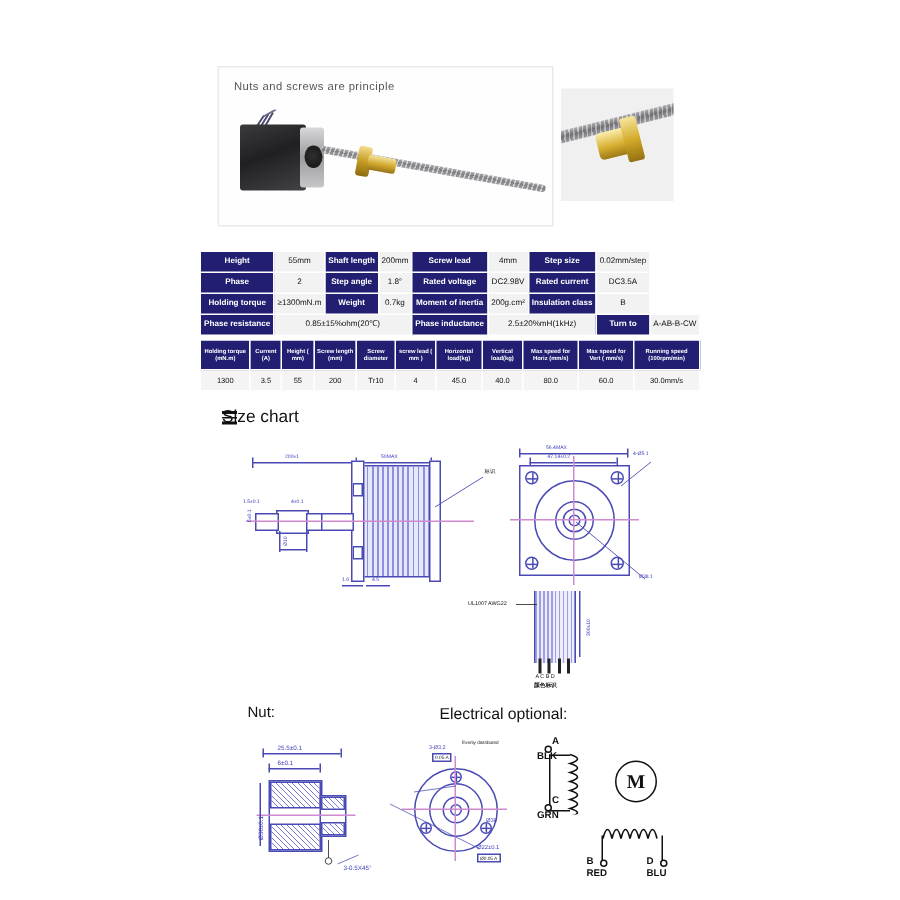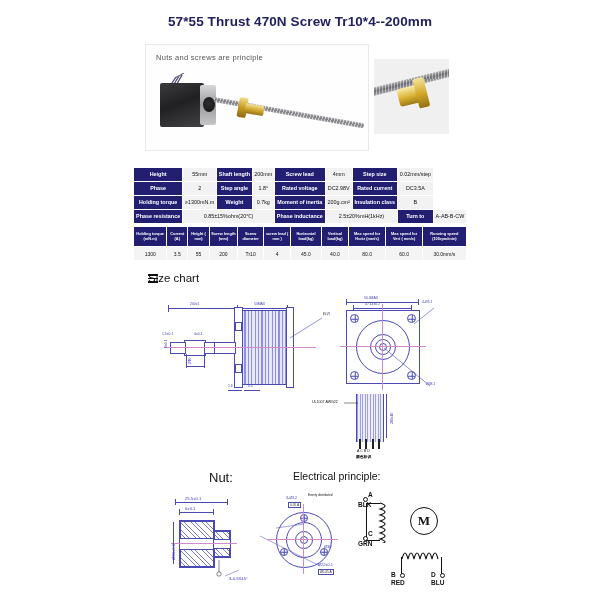--- a/index.html
+++ b/index.html
@@ -164,21 +164,21 @@
     background:#4a4ab5;transform:translateY(-50%);
   }
   .cable{
     position:absolute;left:196px;top:98px;width:26px;height:48px;
     background:repeating-linear-gradient(90deg,#9e9ee6 0 1px,#eeeefb 1px 2.6px);
     border-left:.6px solid #4a4ab5;border-right:.6px solid #4a4ab5;
   }
   .leadwire{position:absolute;width:1.6px;background:#222;}
 
   
-  .nut-h{position:absolute;left:165px;top:470px;font-size:13px;color:#111;margin-left:44px;}
+  .nut-h{position:absolute;left:165px;top:470px;font-size:10px;color:#111;}
   .ep-h{position:absolute;left:293px;top:470px;font-size:10.5px;color:#111;}
 
   .nutdraw{position:absolute;left:165px;top:492px;width:115px;height:95px;font-size:3.4px;}
   .nut-sec{position:absolute;background:#fff;border:.6px solid #4a4ab5;}
   .hatch{
     position:absolute;
     background:repeating-linear-gradient(45deg,#7a7ad0 0 .5px,transparent .5px 2.6px);
     border:.6px solid #4a4ab5;
   }
   .nutface{position:absolute;left:258px;top:492px;width:105px;height:95px;}
@@ -193,21 +193,20 @@
     font-size:13px;font-weight:bold;font-family:"Liberation Serif",serif;color:#111;
   }
   .wire{position:absolute;background:#111;}
   .wh{height:1.2px;} .wv{width:1.2px;}
 </style>
 </head>
 <body>
 
 <div class="page">
 
-  <div class="title">57*55 Thrust 470N Screw Tr10*4--200mm</div>
 
   <div class="hero-main">
     <div class="hero-note">Nuts and screws are principle</div>
 
     <div class="motor">
       <svg class="motor-wires" viewBox="0 0 26 16">
         <path d="M2 16 L10 4 M5 16 L13 3 M8 16 L16 2" stroke="#4a4a6e" stroke-width="1.3" fill="none"></path>
         <path d="M9 5 L18 0" stroke="#6b6b88" stroke-width="1.2" fill="none"></path>
       </svg>
       <div class="motor-body"></div>
@@ -403,21 +402,21 @@
 
     <div class="leadwire" style="left:199px;top:143px;height:10px;"></div>
     <div class="leadwire" style="left:205px;top:143px;height:10px;"></div>
     <div class="leadwire" style="left:212px;top:143px;height:10px;"></div>
     <div class="leadwire" style="left:218px;top:143px;height:10px;"></div>
     <div class="lblk" style="left:197px;top:153px;font-size:3.6px;">A C  B D</div>
     <div class="lblk" style="left:196px;top:158px;font-size:3.8px;font-weight:bold;">颜色标识</div>
   </div>
 
   <div class="nut-h">Nut:</div>
-  <div class="ep-h">Electrical principle:</div>
+  <div class="ep-h">Electrical optional:</div>
 
   <div class="nutdraw">
     <div class="dl dlh" style="left:10px;top:10px;width:52px;"></div>
     <div class="dl dlv" style="left:10px;top:7px;height:6px;"></div>
     <div class="dl dlv" style="left:62px;top:7px;height:6px;"></div>
     <div class="lbl" style="left:20px;top:4px;font-size:4.2px;">25.5±0.1</div>
 
     <div class="dl dlh" style="left:14px;top:20px;width:34px;"></div>
     <div class="dl dlv" style="left:14px;top:17px;height:6px;"></div>
     <div class="dl dlv" style="left:48px;top:17px;height:6px;"></div>

